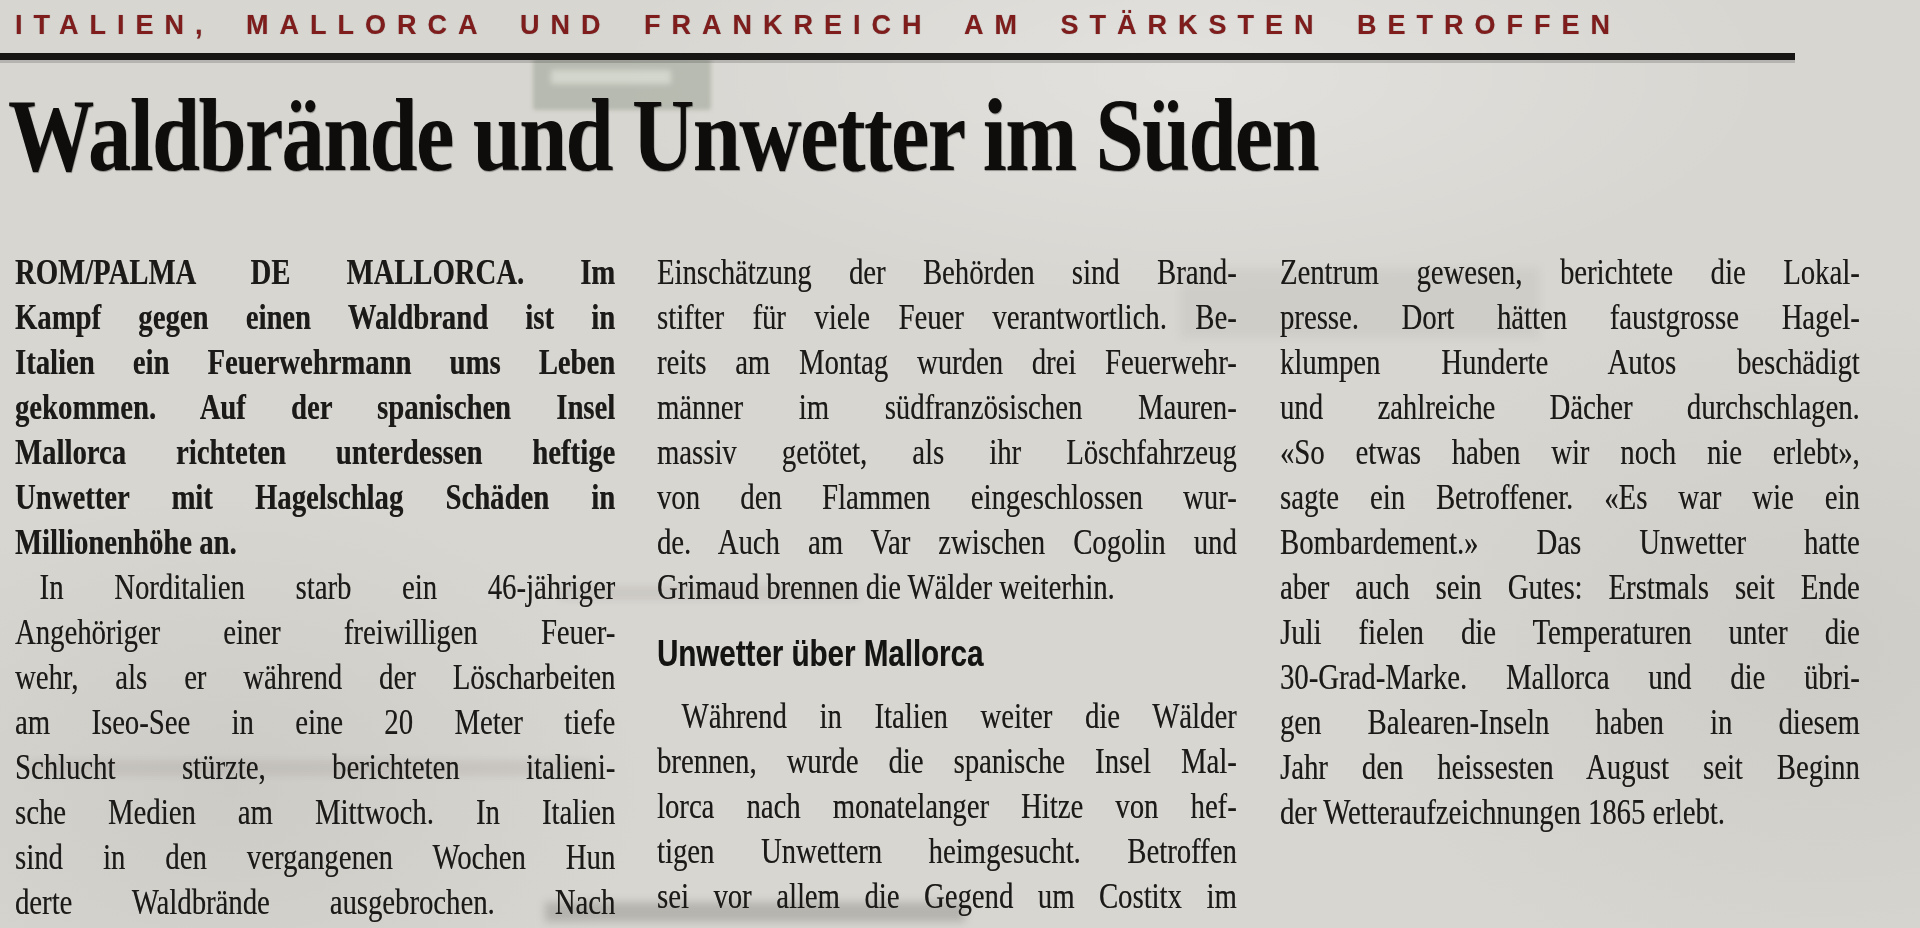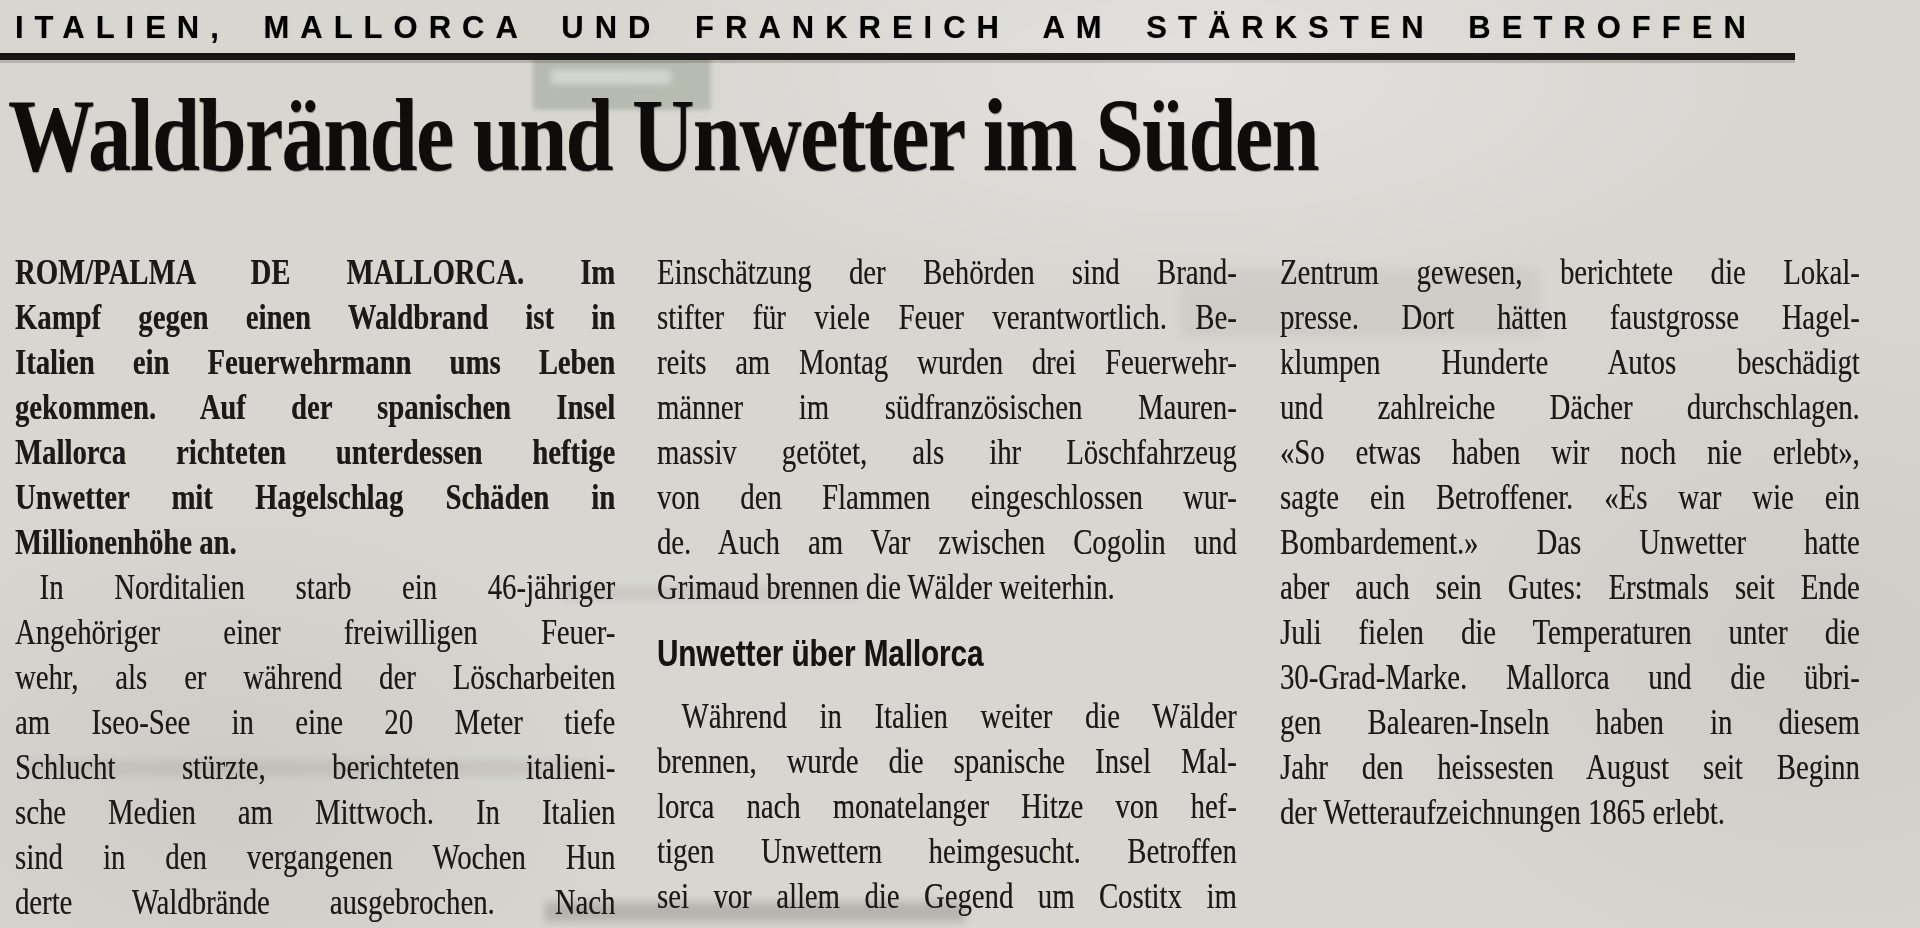--- a/index.html
+++ b/index.html
@@ -20,24 +20,24 @@
       #d8d6d1;
   }
 
   
   .kicker {
     position: absolute;
     top: 10px;
     left: 15px;
     font-family: "Liberation Sans", sans-serif;
     font-weight: 700;
-    font-size: 31px;
+    font-size: 27px;
     letter-spacing: 11px;
     word-spacing: 14px;
-    color: #000000;
+    color: #7f1d1d;
     white-space: nowrap;
     text-shadow: 0 0 1px rgba(30,30,30,0.45);
   }
   .kicker-rule {
     position: absolute;
     top: 53px;
     left: 0;
     width: 1795px;
     height: 7px;
     background: #171614;

